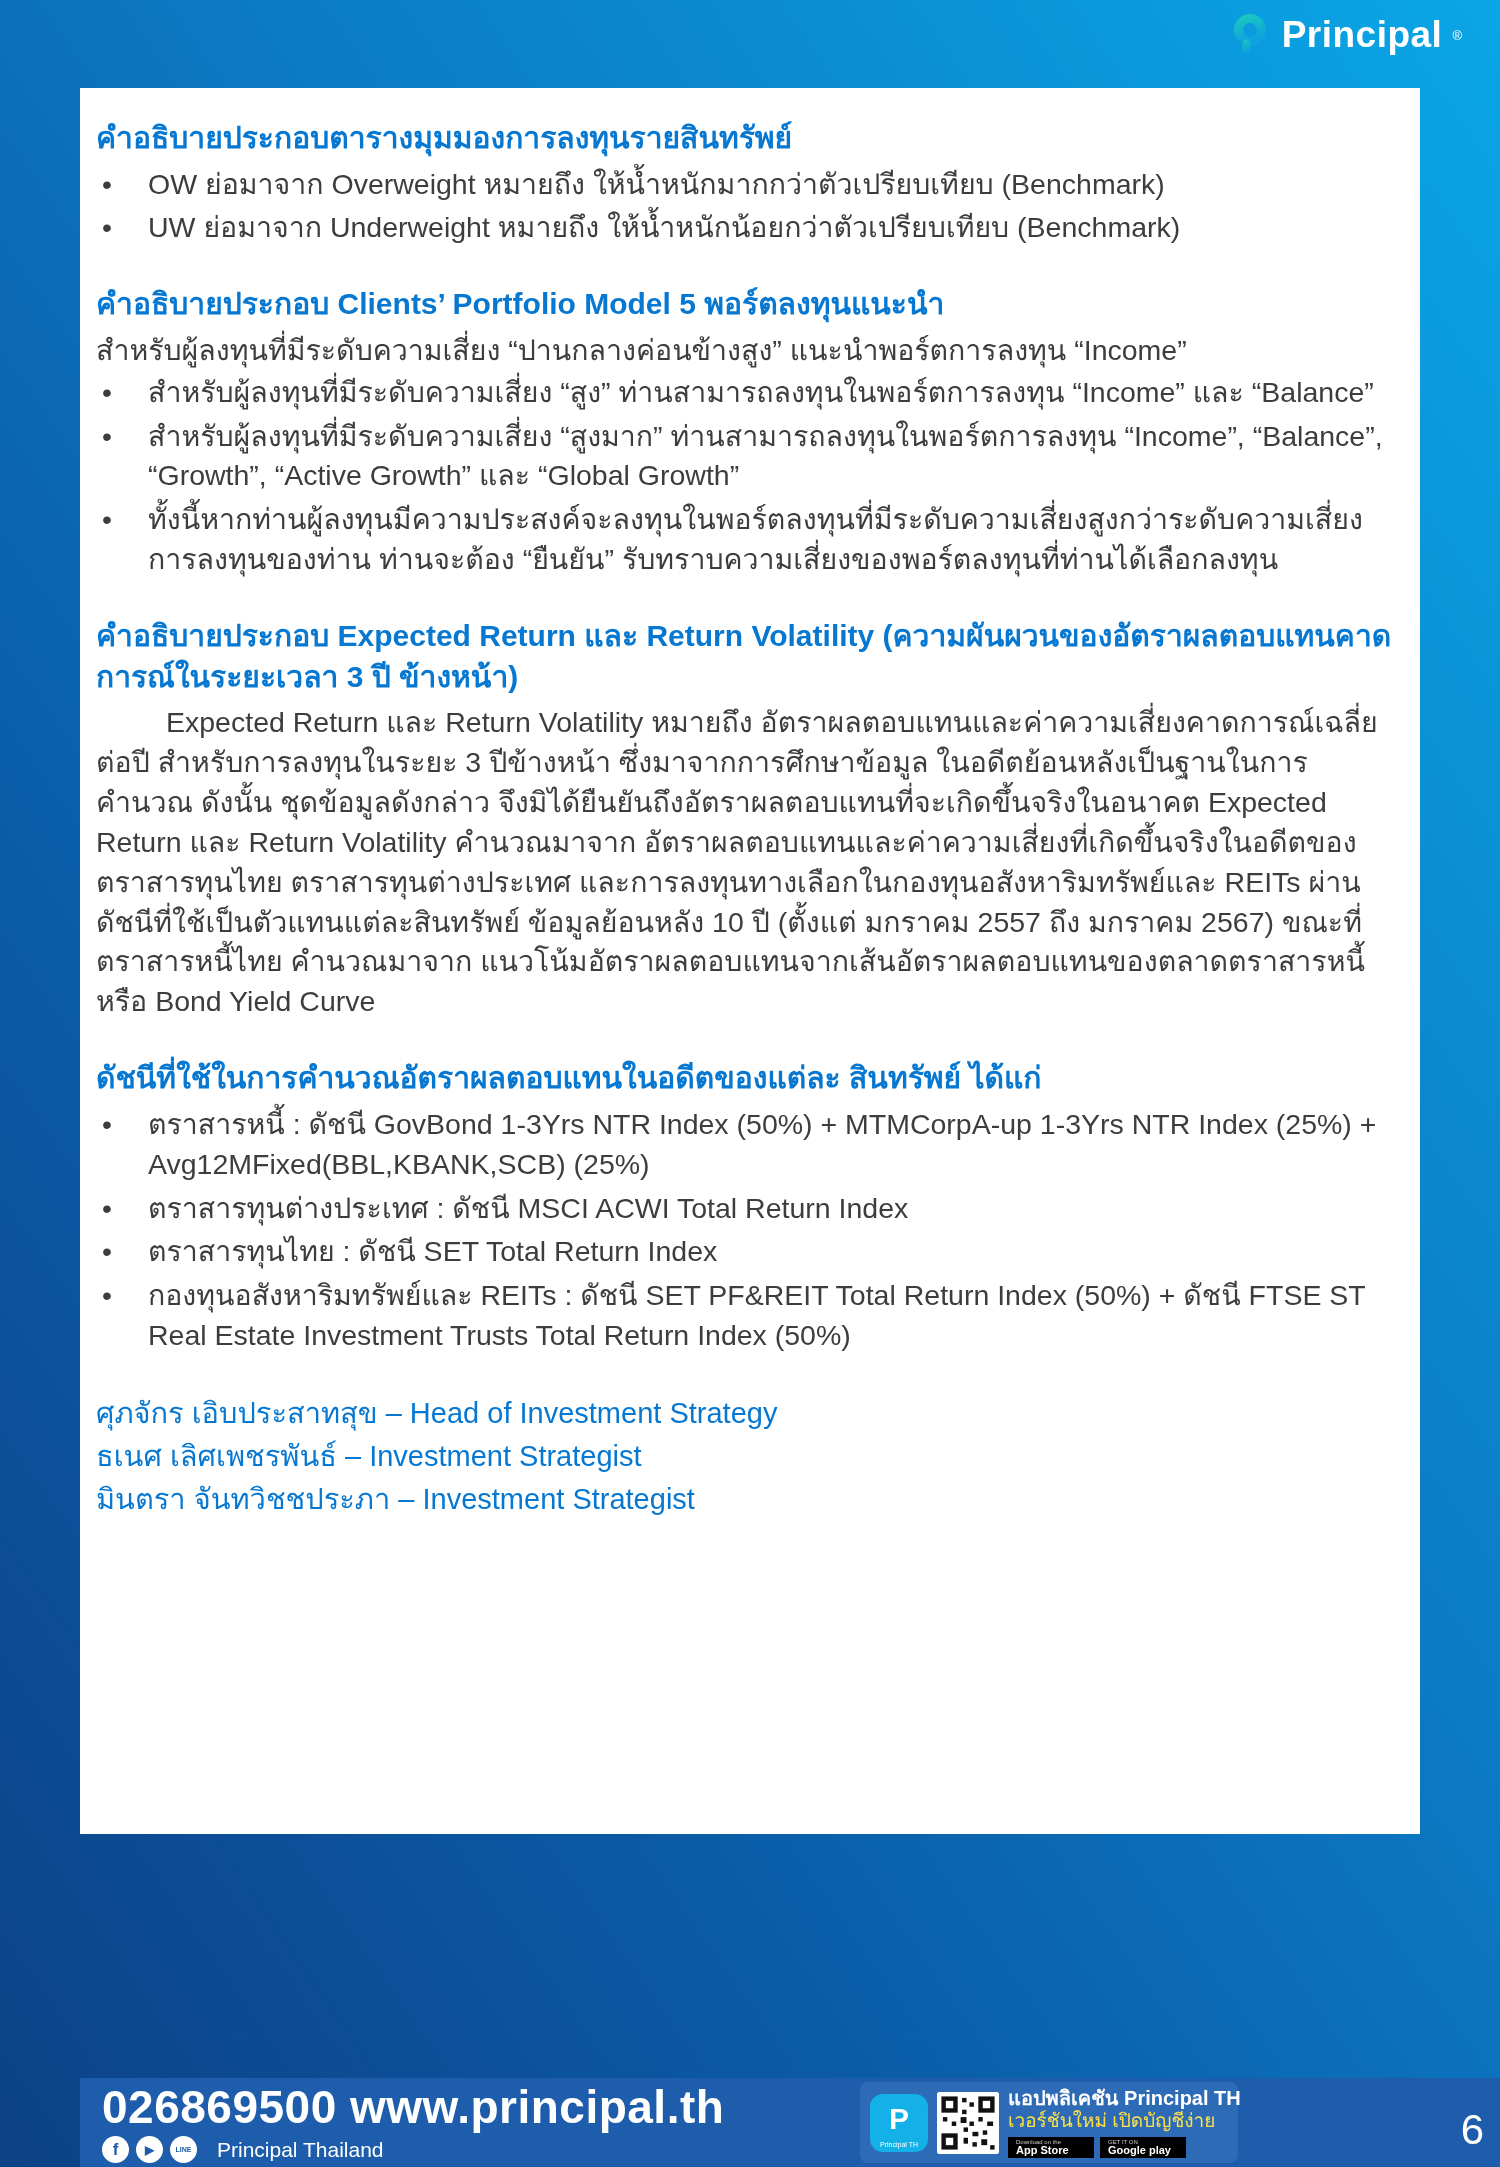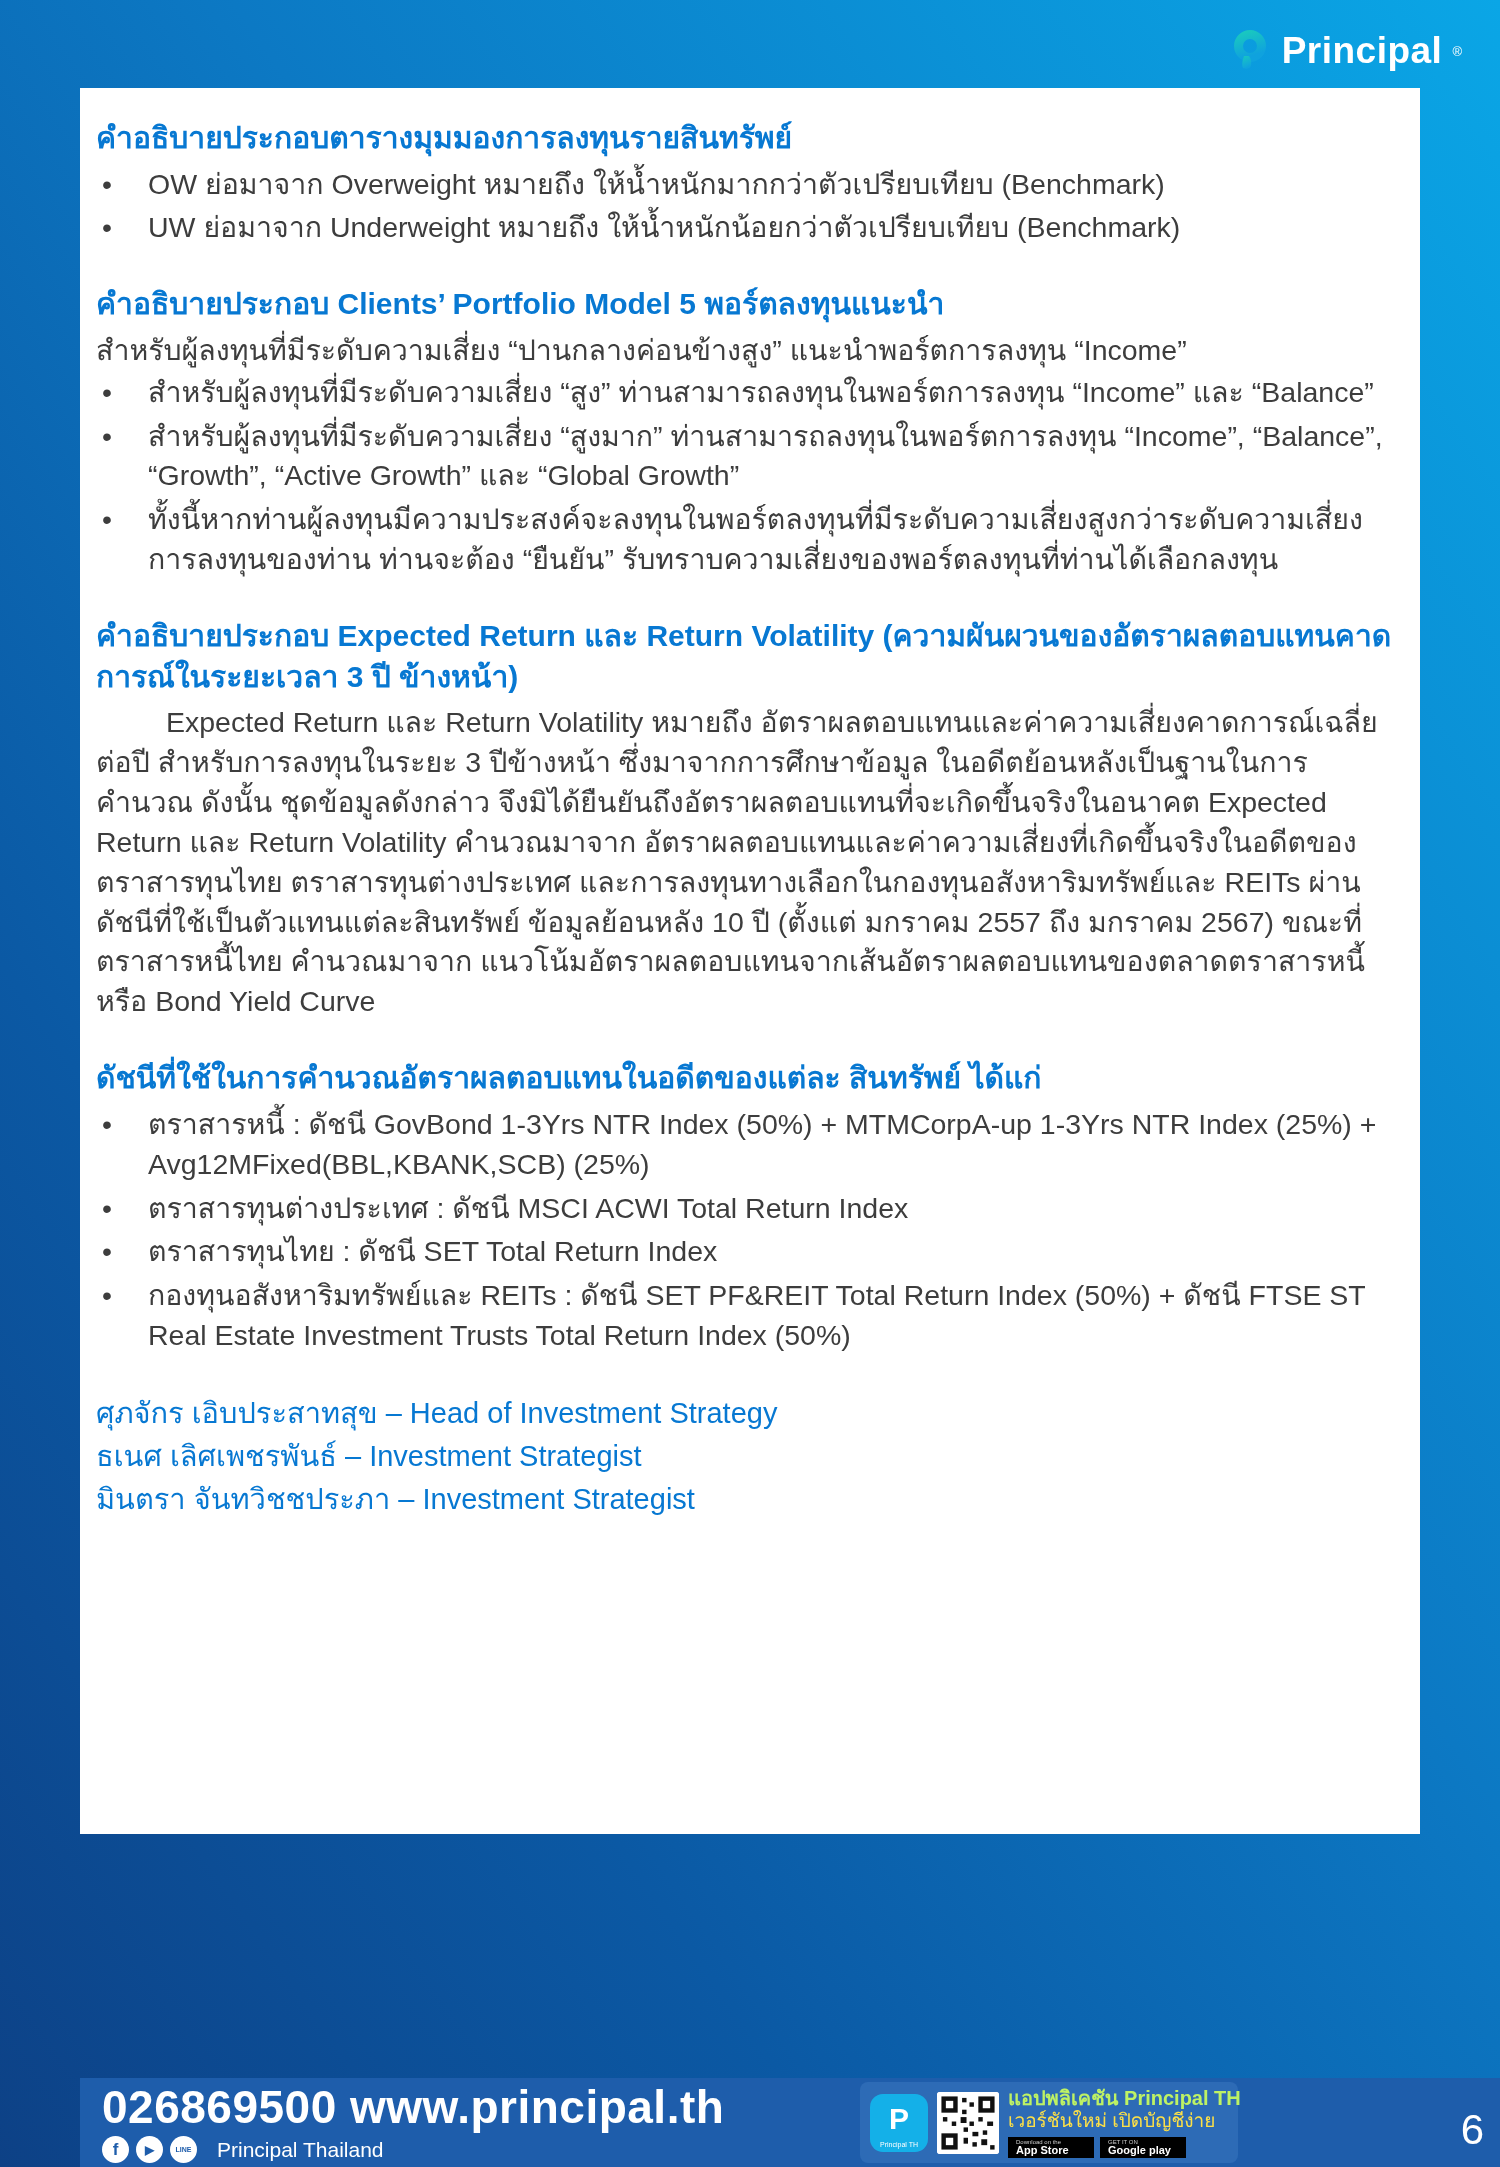--- a/index.html
+++ b/index.html
@@ -2,21 +2,21 @@
 <html><head>
 <meta charset="utf-8">
 <style>
   html,body{margin:0;padding:0;}
   body{
     width:1500px;height:2167px;position:relative;overflow:hidden;
     font-family:"Liberation Sans", sans-serif;
     background:linear-gradient(235deg,#0aa6e6 0%,#0c79c4 42%,#0b59a4 72%,#0d4186 100%);
   }
   
-  .brand{position:absolute;top:28px;right:38px;display:flex;align-items:center;gap:10px;color:#fff;}
+  .brand{position:absolute;top:12px;right:38px;display:flex;align-items:center;gap:10px;color:#fff;}
   .brand .wordmark{font-size:37px;font-weight:bold;letter-spacing:.5px;}
   .brand sup{font-size:13px;vertical-align:super;}
   
   .card{
     position:absolute;left:80px;top:88px;width:1340px;height:1746px;
     background:#ffffff;box-sizing:border-box;padding:30px 18px 0 16px;
   }
   section{margin:0 0 36px 0;}
   h2{
     margin:0 0 6px 0;font-size:30px;line-height:1.35;color:#0778d2;font-weight:bold;
@@ -50,21 +50,21 @@
     background:#2d6bb6;display:flex;align-items:center;gap:9px;padding:0 10px;box-sizing:border-box;
   }
   .app-icon{
     width:58px;height:58px;border-radius:13px;background:#14b0e8;position:relative;
     display:flex;align-items:center;justify-content:center;flex:0 0 auto;
   }
   .app-icon .p{color:#fff;font-size:30px;font-weight:bold;line-height:1;margin-top:-8px;}
   .app-icon .lbl{position:absolute;bottom:4px;left:0;right:0;text-align:center;color:#fff;font-size:7px;}
   .qr{width:62px;height:62px;background:#fff;border-radius:3px;flex:0 0 auto;}
   .app-text{display:flex;flex-direction:column;min-width:0;}
-  .app-title{color:#bef264;font-size:20px;font-weight:bold;line-height:1.15;white-space:nowrap;}
+  .app-title{color:#ffffff;font-size:20px;font-weight:bold;line-height:1.15;white-space:nowrap;}
   .app-sub{color:#fde047;font-size:19px;line-height:1.2;white-space:nowrap;}
   .badges{display:flex;gap:6px;margin-top:4px;}
   .badge{
     background:#000;color:#fff;border-radius:0;padding:2px 8px;display:flex;flex-direction:column;
     line-height:1;min-width:70px;
   }
   .badge small{font-size:6px;color:#ccc;}
   .badge b{font-size:11px;font-weight:bold;}
   .pageno{position:absolute;right:16px;bottom:16px;color:#fff;font-size:42px;line-height:1;}
 </style>

